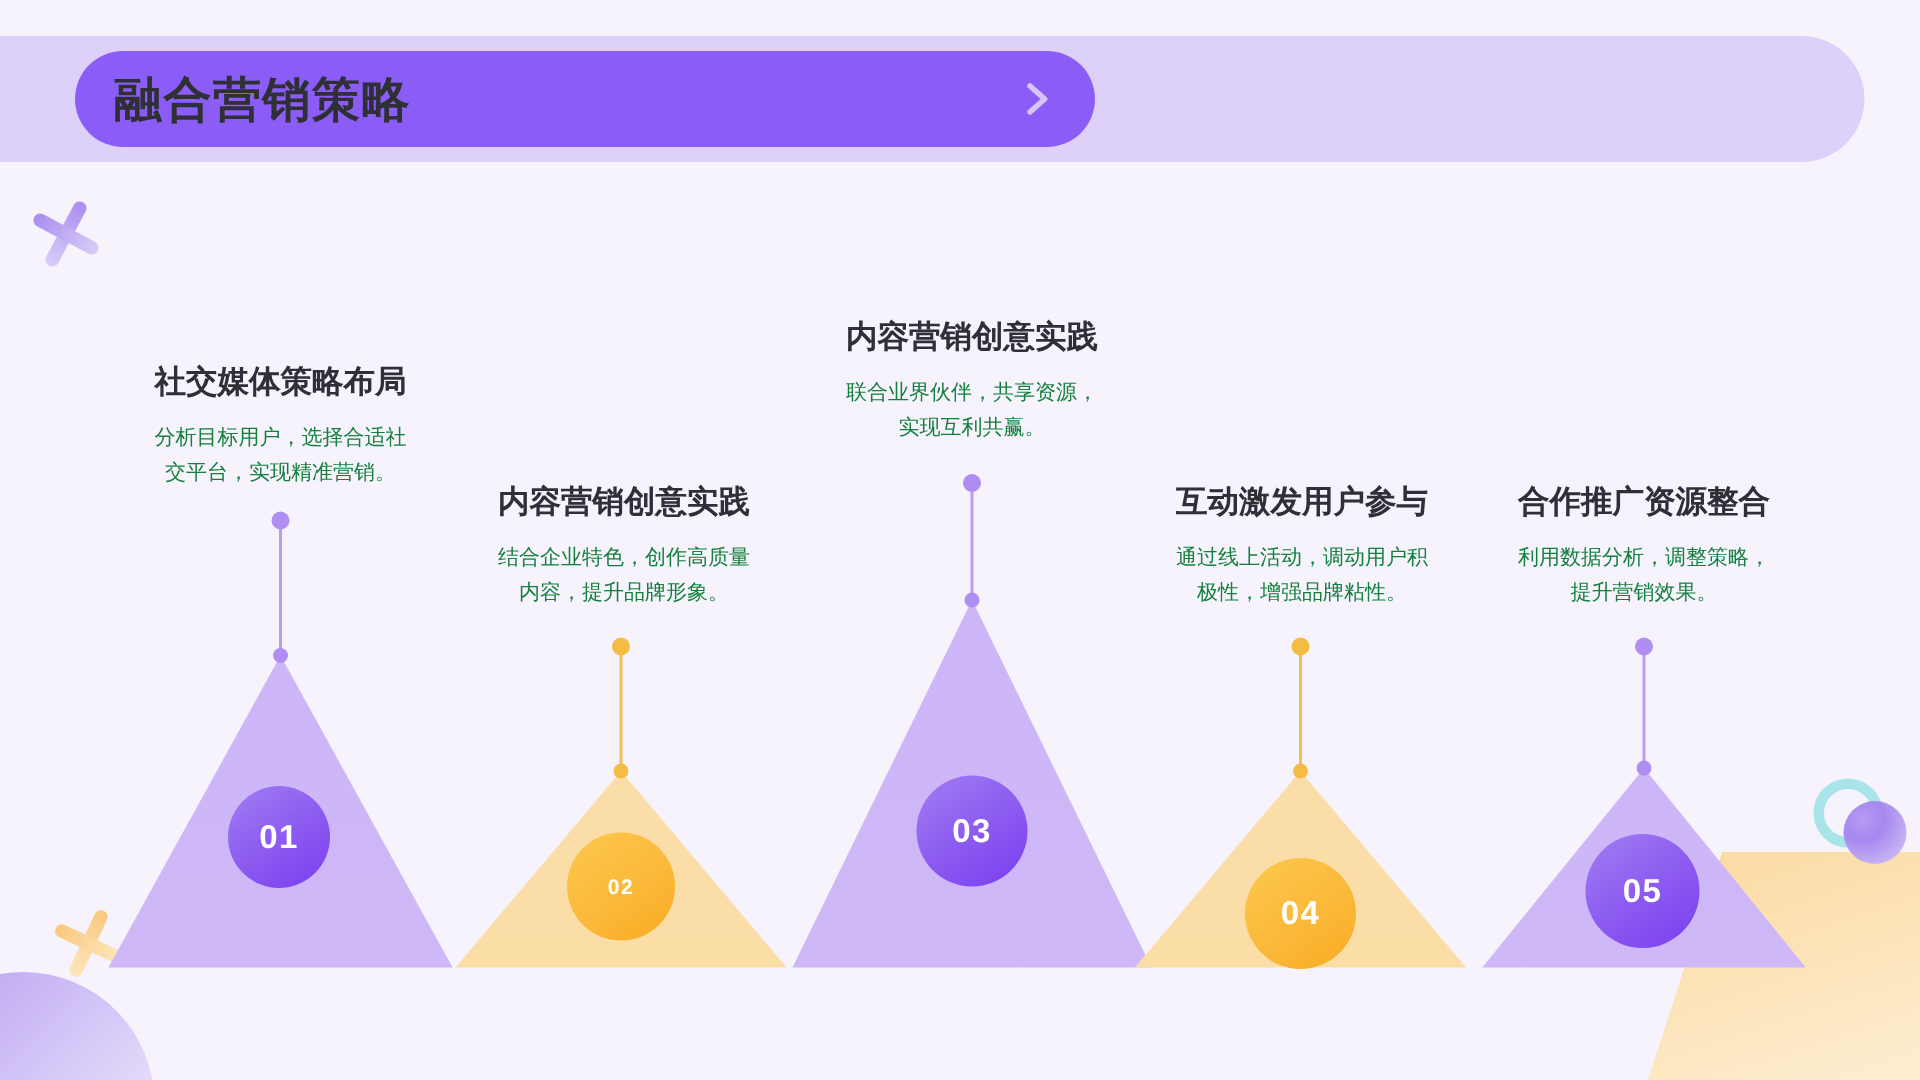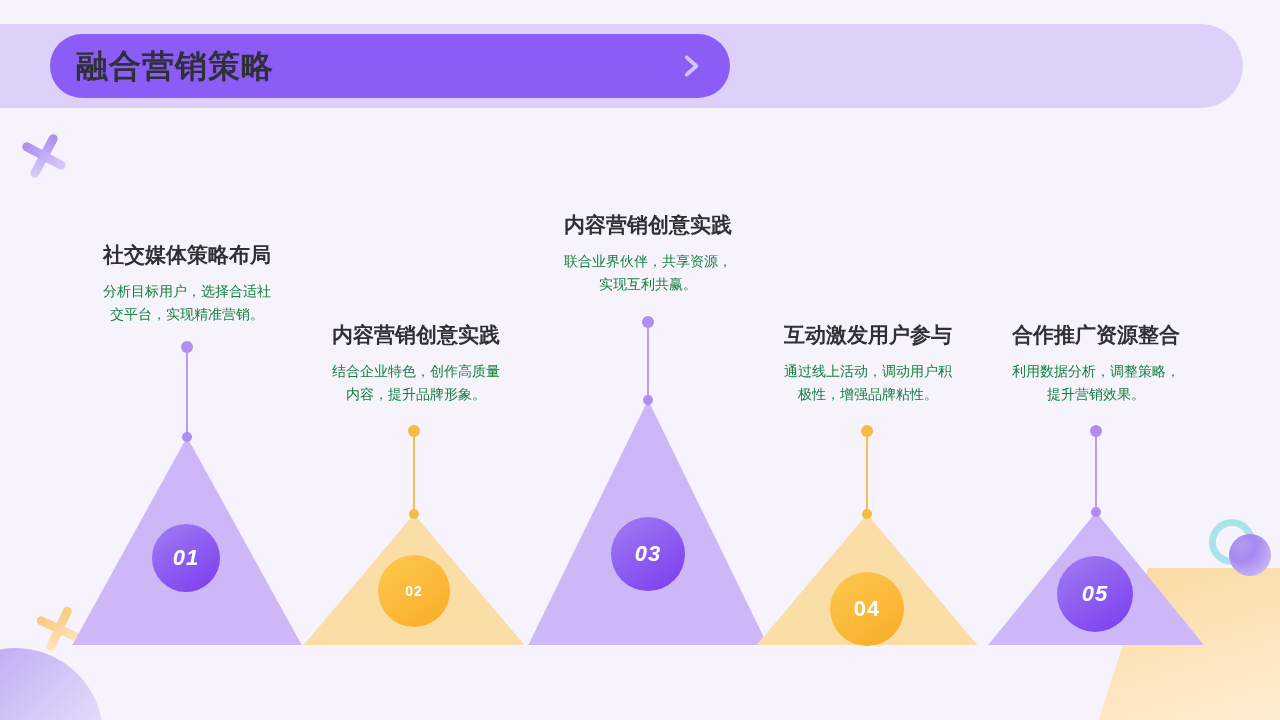--- a/index.html
+++ b/index.html
@@ -78,21 +78,21 @@
   .item-desc {
     margin-top:12px; font-size:14px; color:#15803d; line-height:1.65;
   }
 
   
   .badge {
     position:absolute; border-radius:50%;
     display:flex; align-items:center; justify-content:center;
     color:#ffffff; font-weight:bold; letter-spacing:1px;
   }
-  .badge-purple { background:linear-gradient(145deg,#a17ef2 0%, #8d5cf0 50%, #7a3df0 100%);font-style:italic; }
+  .badge-purple { background:linear-gradient(145deg,#a17ef2 0%, #8d5cf0 50%, #7a3df0 100%); }
   .badge-orange { background:linear-gradient(145deg,#fcc84e 0%, #fbb93a 55%, #f9ab22 100%); }
 </style>
 </head>
 <body>
 
 <div class="slide">
 
   <div class="deco header-bar"></div>
 
   <div class="title-pill">

